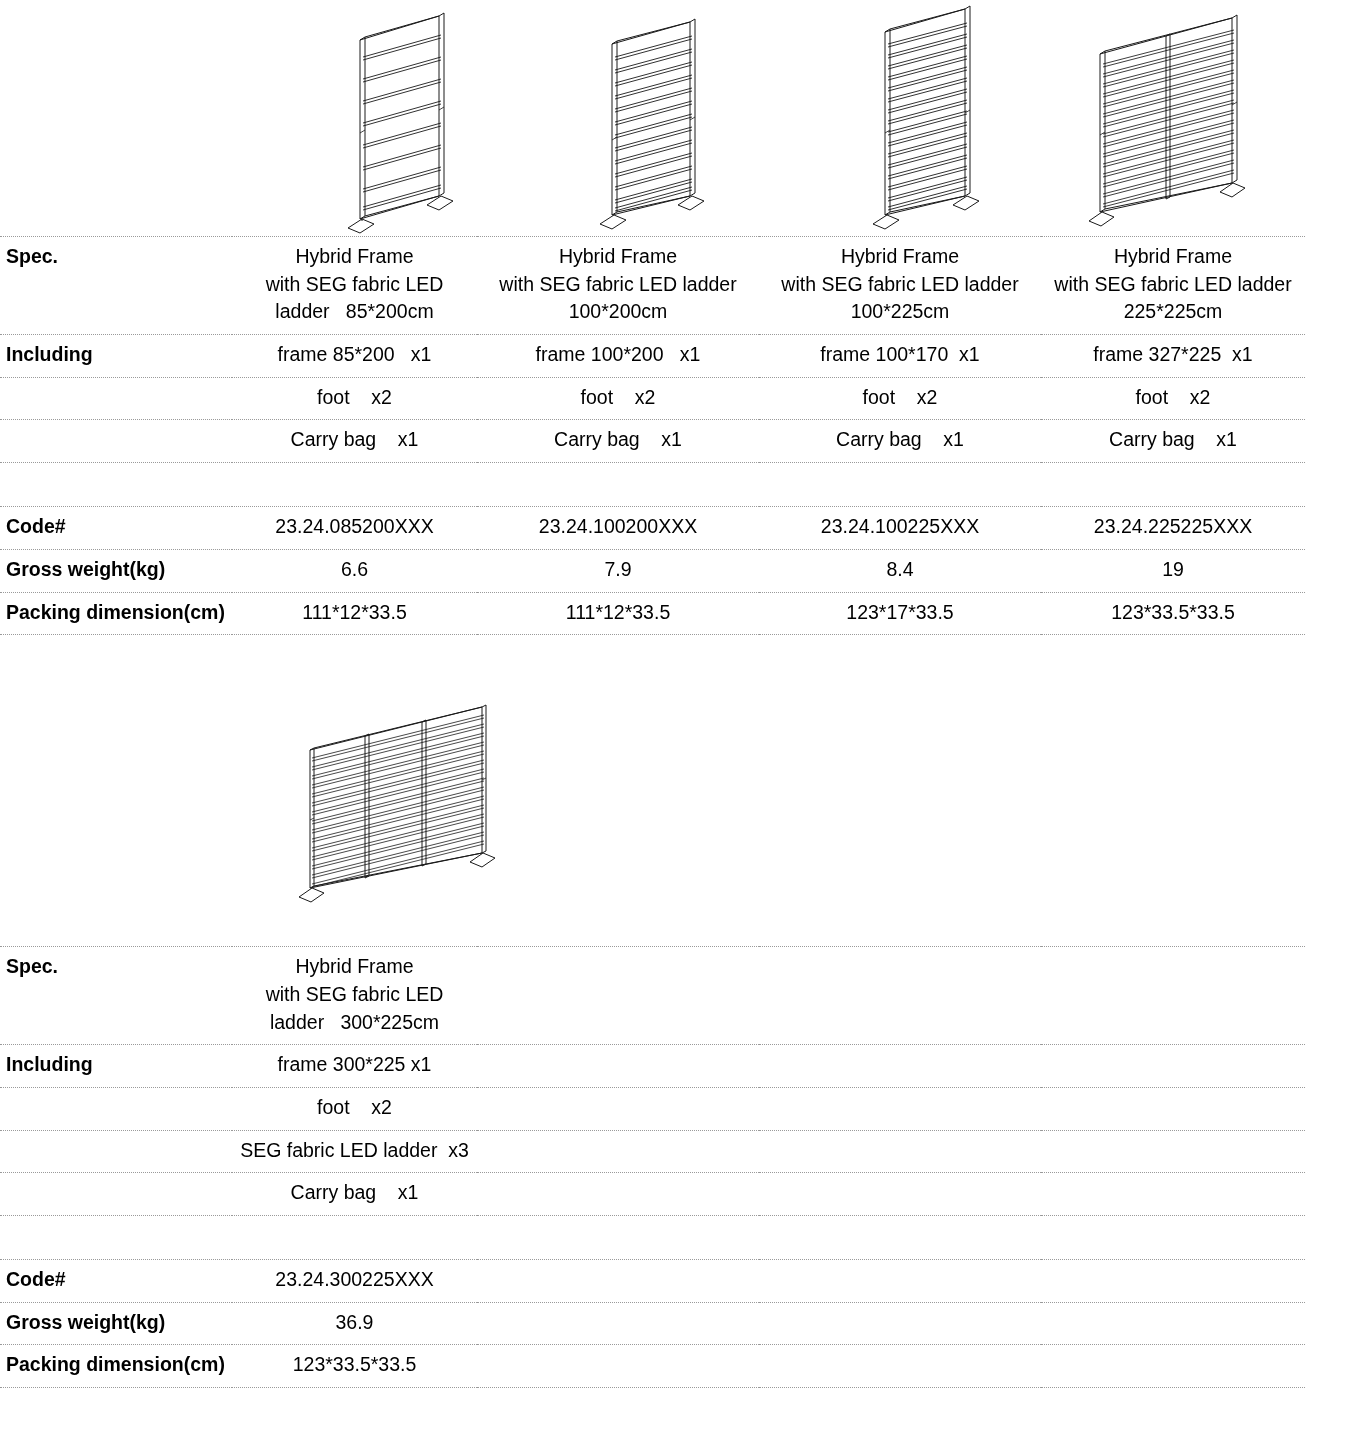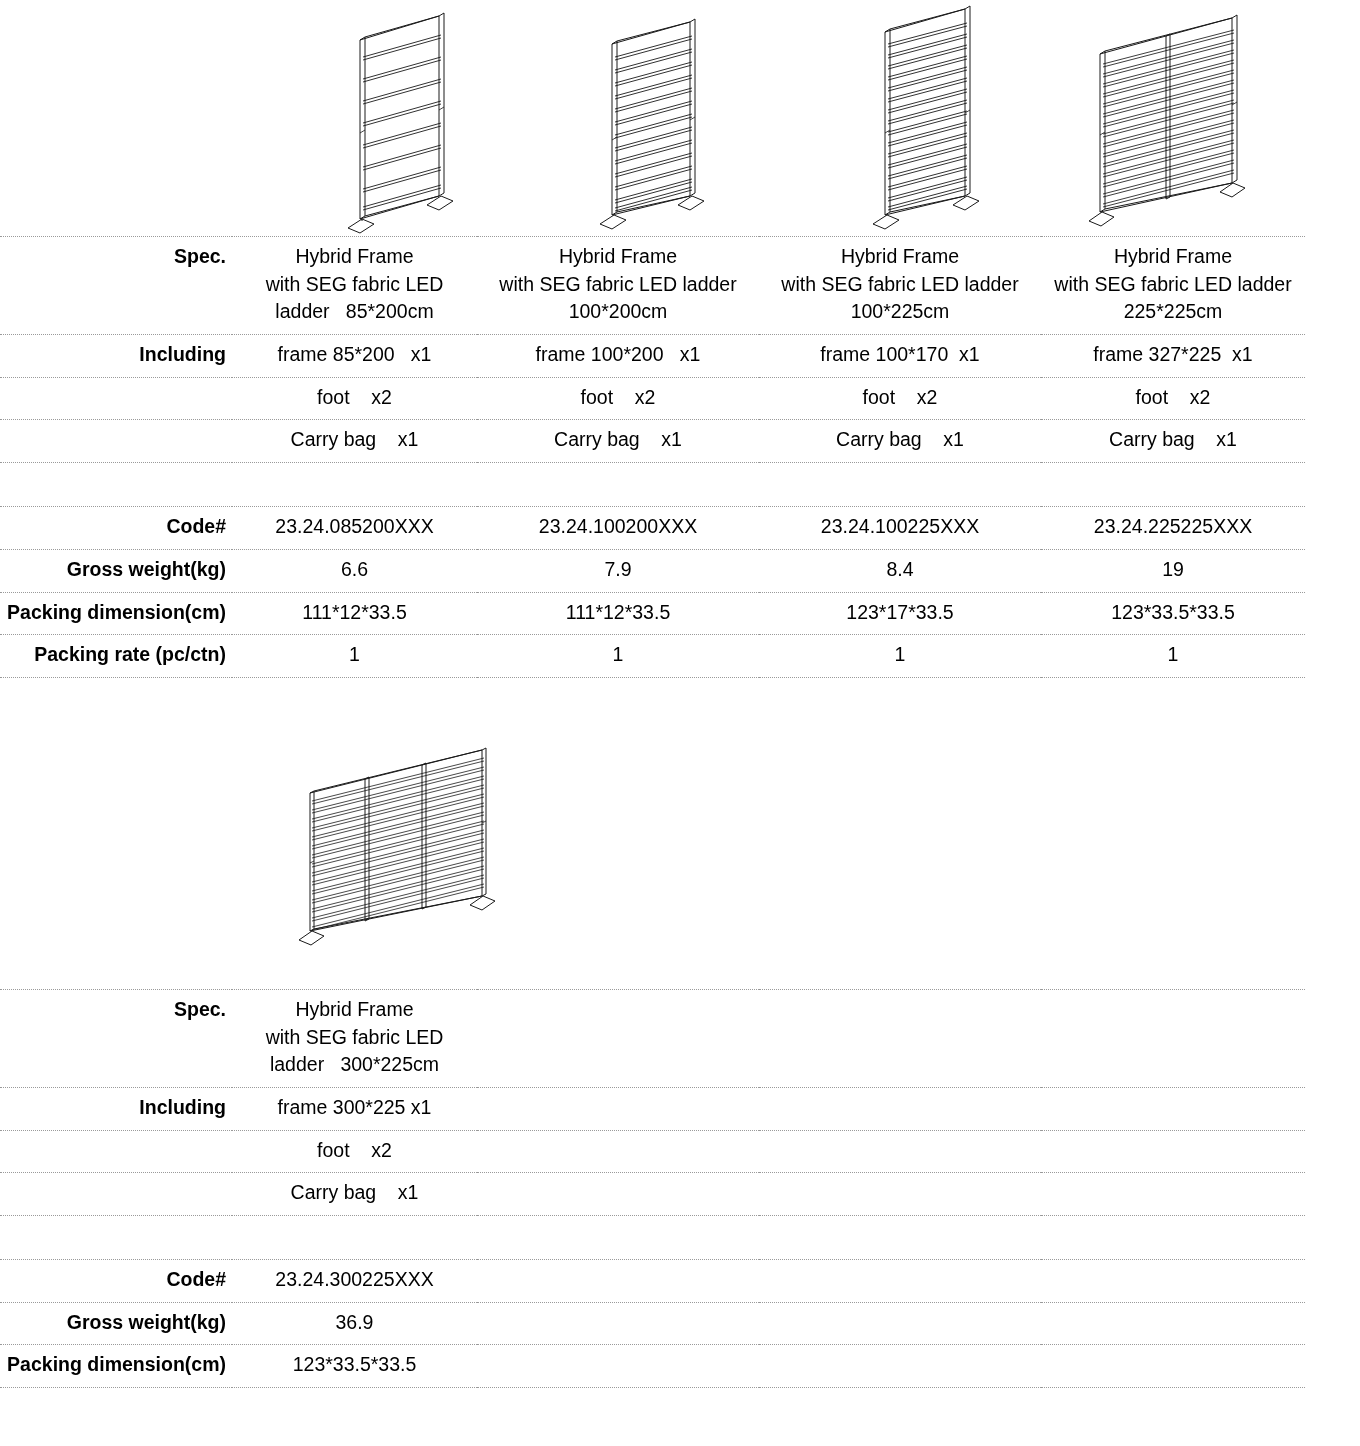--- a/index.html
+++ b/index.html
@@ -42,21 +42,21 @@
     border-top: 1px dotted #9a9a9a;
     border-bottom: 1px dotted #9a9a9a;
     padding: 6px 6px 8px 6px;
     font-size: 19.5px;
     line-height: 1.42;
     vertical-align: top;
     white-space: pre-wrap;
   }
   td.rowlabel {
     width: 232px;
-    text-align: right;
+    text-align: left;
     font-weight: bold;
     padding-right: 8px;
   }
   td.val {
     text-align: center;
     padding-right: 8px;
   }
   col.c-label { width: 232px; }
   col.c-1 { width: 245px; }
   col.c-2 { width: 282px; }
@@ -371,27 +371,20 @@
         <td class="val">8.4</td>
         <td class="val">19</td>
       </tr>
       <tr>
         <td class="rowlabel">Packing dimension(cm)</td>
         <td class="val">111*12*33.5</td>
         <td class="val">111*12*33.5</td>
         <td class="val">123*17*33.5</td>
         <td class="val">123*33.5*33.5</td>
       </tr>
-      <tr>
-        <td class="rowlabel">Packing rate (pc/ctn)</td>
-        <td class="val">1</td>
-        <td class="val">1</td>
-        <td class="val">1</td>
-        <td class="val">1</td>
-      </tr>
     </tbody>
   </table>
 
   <div class="gap-block"></div>
 
   <div class="illus-strip lower">
     <div class="illus" style="left:296px; bottom:18px;">
       <svg width="218" height="222" viewBox="0 0 218 222">
         <g fill="none" stroke="#1a1a1a" stroke-width="1" stroke-linejoin="round">
 
@@ -491,20 +484,27 @@
       </tr>
       <tr>
         <td class="rowlabel"></td>
         <td class="val">foot    x2</td>
         <td></td>
         <td></td>
         <td></td>
       </tr>
       <tr>
         <td class="rowlabel"></td>
+        <td class="val">SEG fabric LED ladder  x3</td>
+        <td></td>
+        <td></td>
+        <td></td>
+      </tr>
+      <tr>
+        <td class="rowlabel"></td>
         <td class="val">Carry bag    x1</td>
         <td></td>
         <td></td>
         <td></td>
       </tr>
       <tr class="spacer">
         <td></td>
           <td></td>
         <td></td>
           <td></td>

